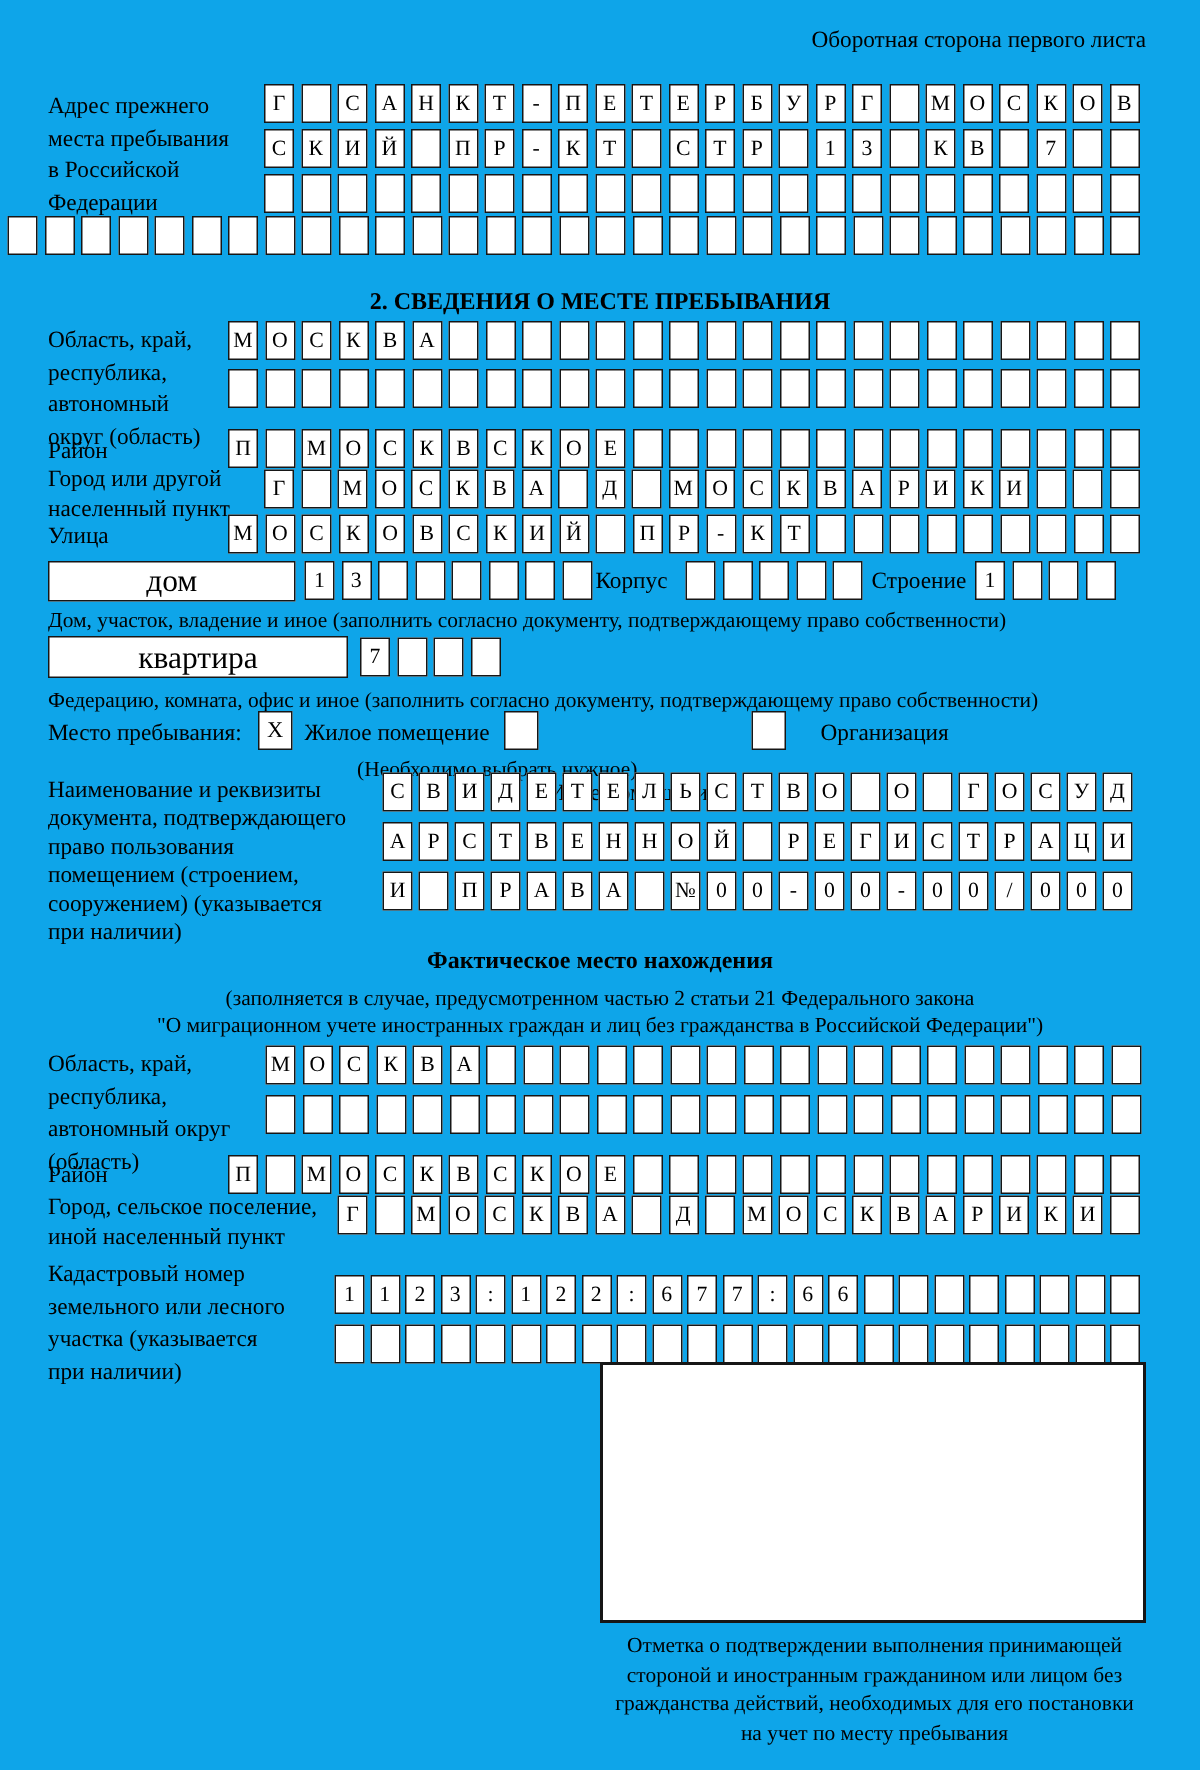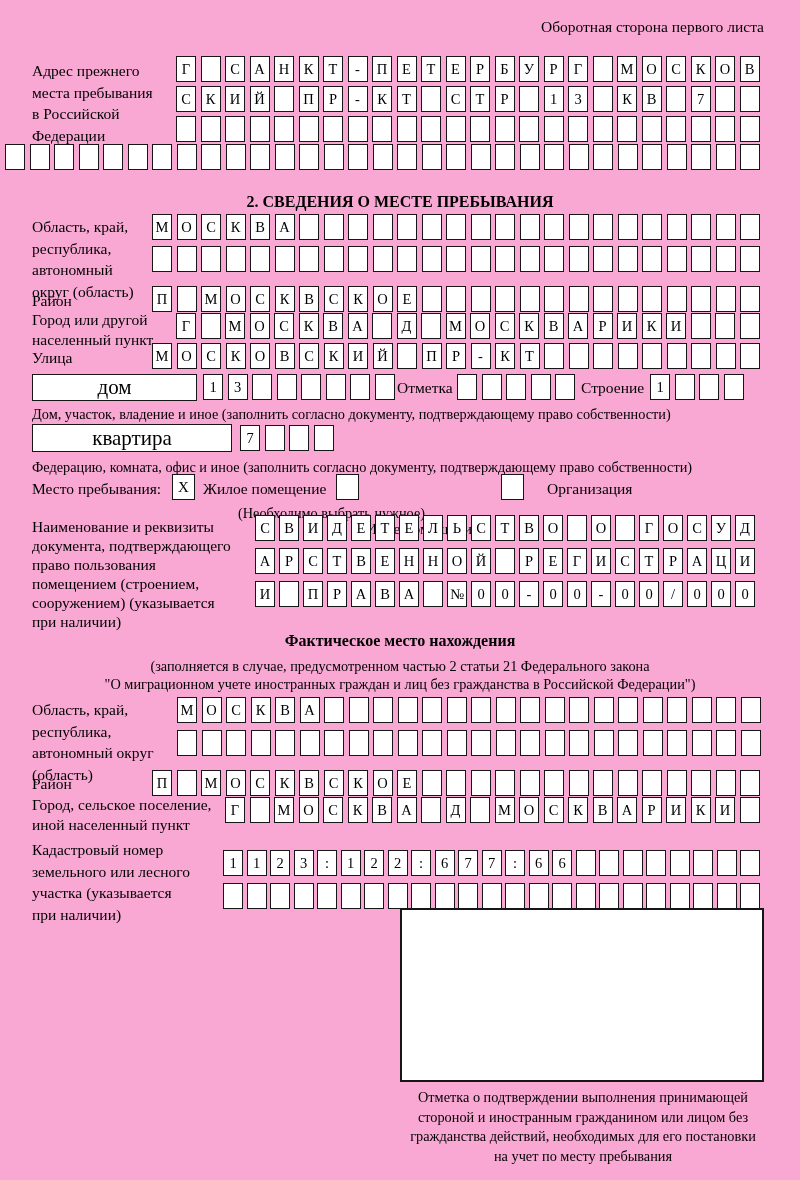--- a/index.html
+++ b/index.html
@@ -1,17 +1,17 @@
 <!DOCTYPE html>
 <html><head>
 <meta charset="utf-8">
 <style>
   html,body{margin:0;padding:0;background:#fff;}
   body{width:800px;height:1180px;font-family:"Liberation Serif","DejaVu Serif",serif;color:#000;}
-  .page{position:relative;width:800px;height:1180px;background:#f9a8d4;overflow:hidden;}
+  .page{position:relative;width:800px;height:1180px;background:#0ea5e9;overflow:hidden;}
   .lbl{position:absolute;font-size:15.5px;line-height:21.5px;}
   .pre{white-space:pre-line;}
   .cap{position:absolute;font-size:14.3px;line-height:18px;}
   .title{position:absolute;font-weight:bold;font-size:16px;}
   .center{left:0;width:800px;text-align:center;}
   .cellrow{position:absolute;display:flex;gap:4.5px;}
   .cellrow.g35{gap:3.5px;}
   .cellrow.g4{gap:4px;}
   .cell{flex:0 0 20px;width:20px;height:26px;box-sizing:border-box;border:1.6px solid #161616;
         display:flex;align-items:center;justify-content:center;font-size:14.5px;line-height:1;background:#fff;}
@@ -296,21 +296,21 @@
   <div class="cellrow" style="left:203px;top:374px;">
       <span class="cell">1</span>
       <span class="cell">3</span>
       <span class="cell"></span>
       <span class="cell"></span>
       <span class="cell"></span>
       <span class="cell"></span>
       <span class="cell"></span>
       <span class="cell"></span>
     </div>
-  <div class="lbl" style="left:397px;top:377px;">Отметка</div>
+  <div class="lbl" style="left:397px;top:377px;">Корпус</div>
   <div class="cellrow" style="left:457px;top:374px;">
       <span class="cell"></span>
       <span class="cell"></span>
       <span class="cell"></span>
       <span class="cell"></span>
       <span class="cell"></span>
     </div>
   <div class="lbl" style="left:581px;top:377px;">Строение</div>
   <div class="cellrow" style="left:650px;top:374px;">
       <span class="cell">1</span>

